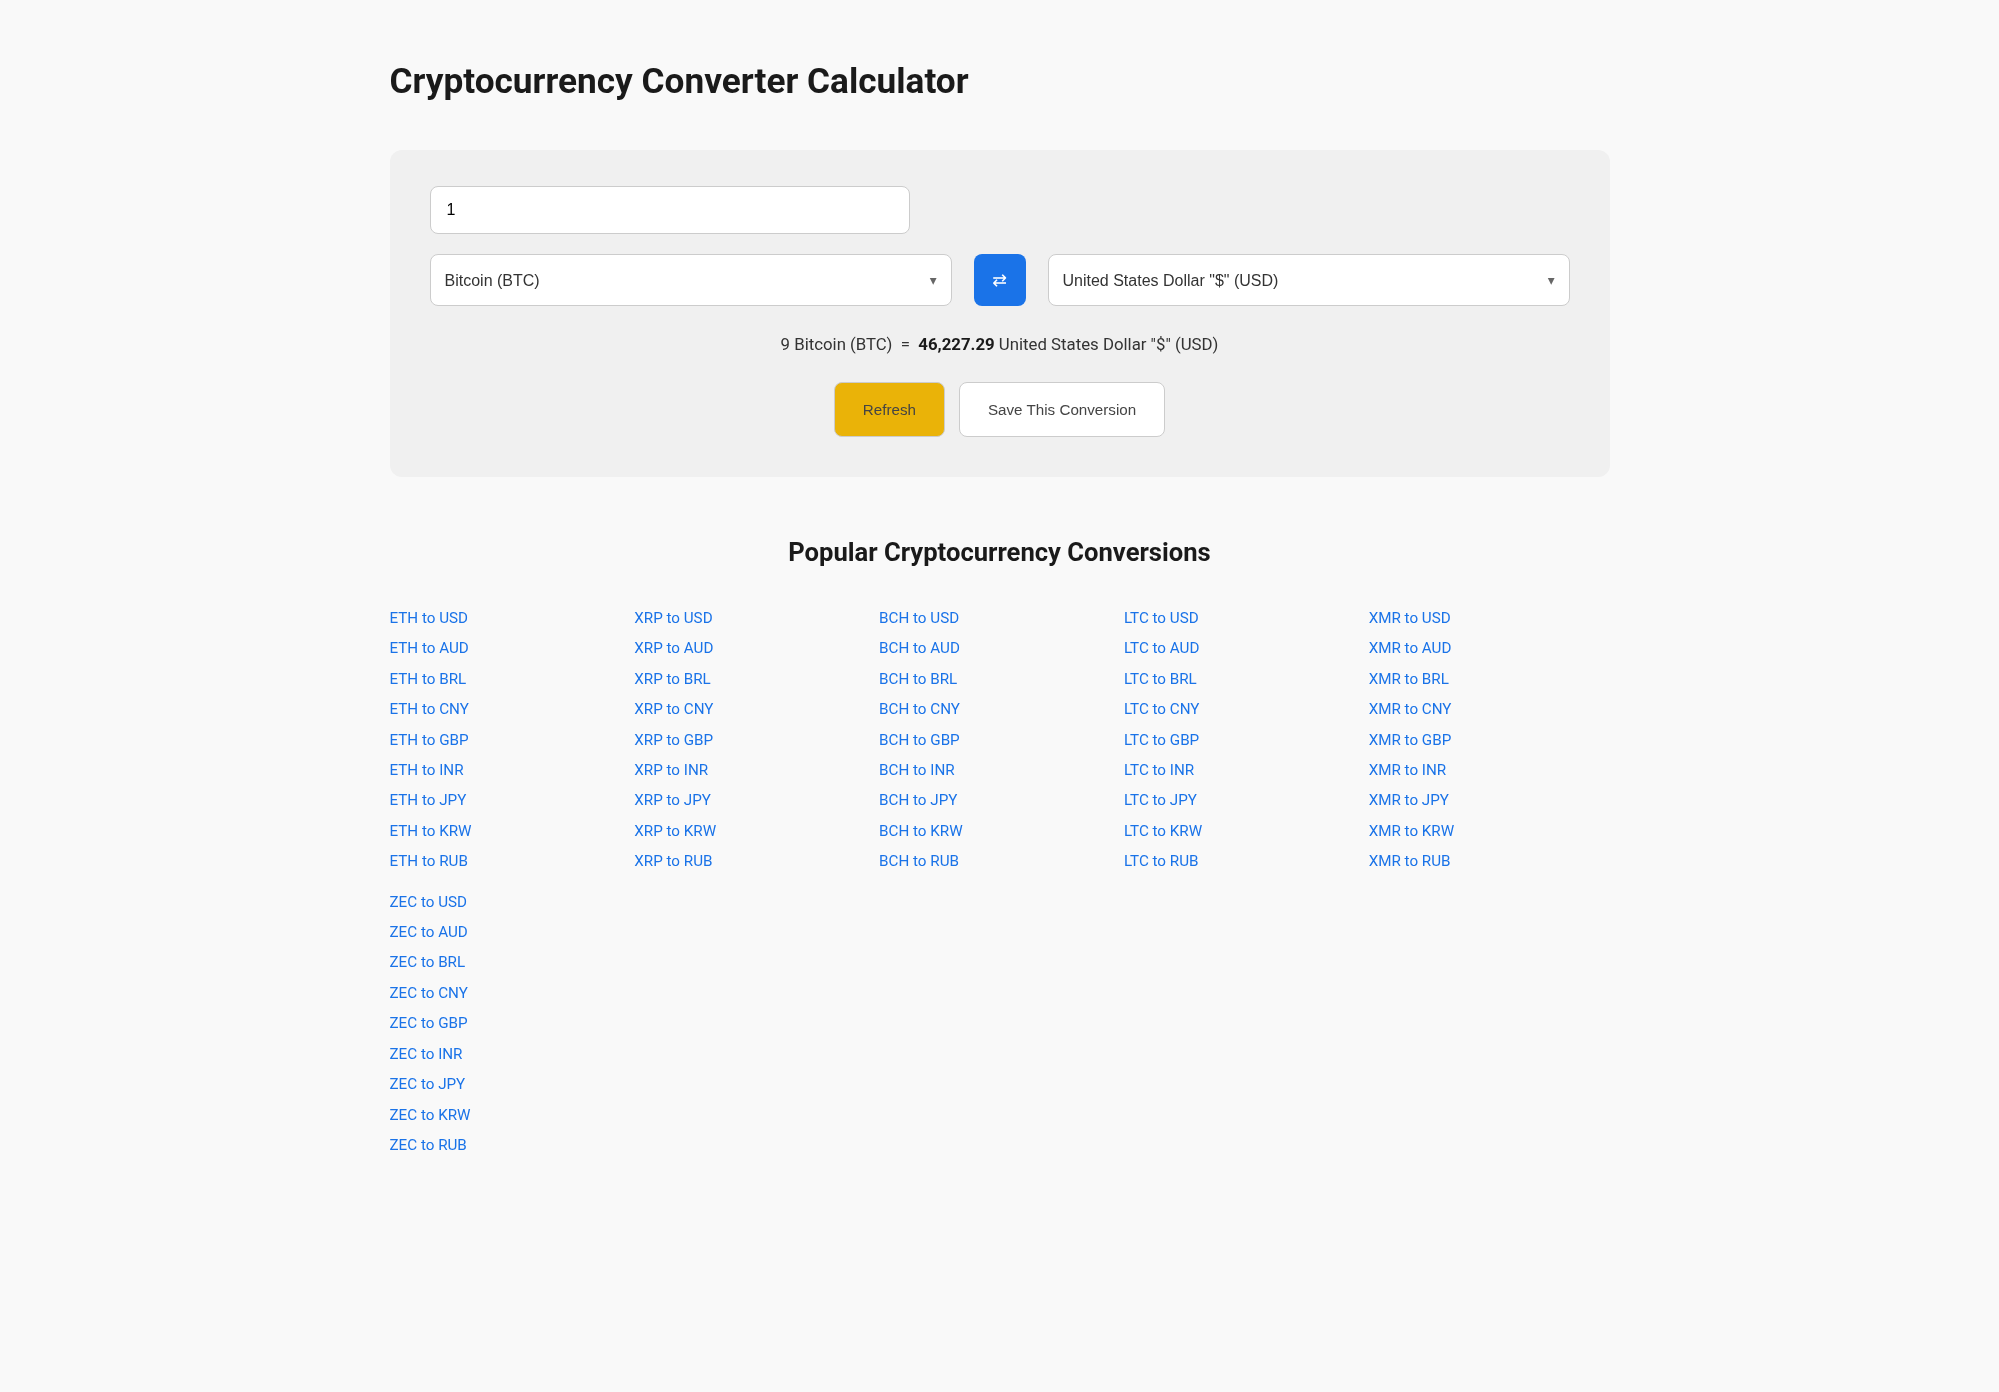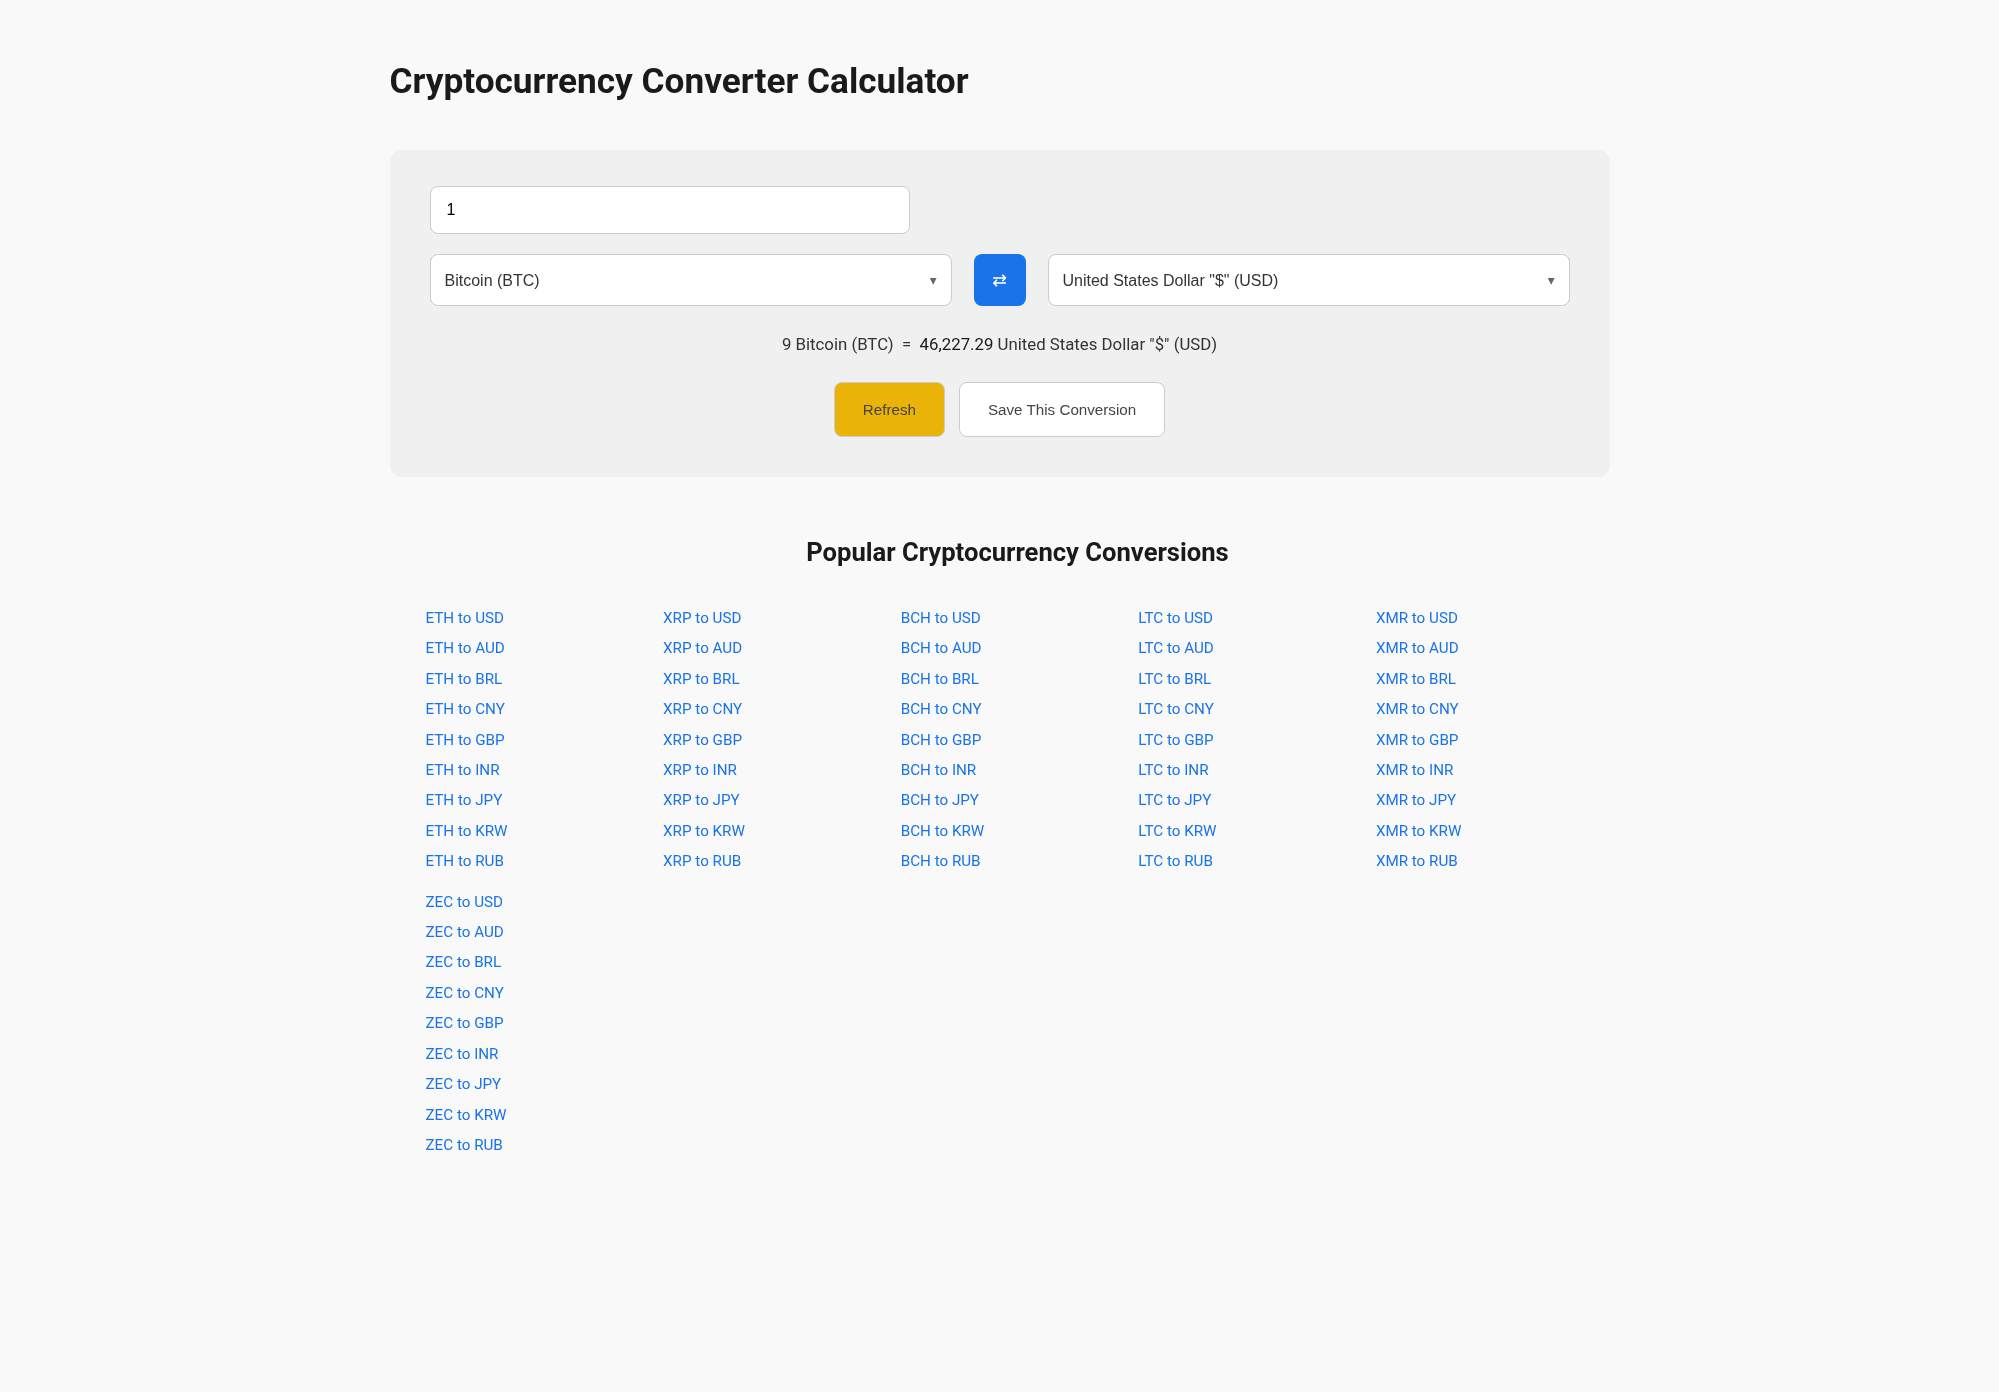--- a/index.html
+++ b/index.html
@@ -94,21 +94,21 @@
       color: #fff;
       font-size: 1.1rem;
     }
     .result-row {
       text-align: center;
       font-size: 1.05rem;
       margin-bottom: 28px;
       color: #333;
     }
     .result-value {
-      font-weight: 400;
+      font-weight: 700;
       color: #1a1a1a;
     }
     .action-buttons {
       display: flex;
       justify-content: center;
       gap: 14px;
     }
     .btn-refresh {
       padding: 10px 28px;
       border: 1.5px solid #ccc;
@@ -122,21 +122,20 @@
       padding: 18px 28px;
       border: 1.5px solid #ccc;
       border-radius: 8px;
       background: #fff;
       font-size: 0.95rem;
       cursor: pointer;
       color: #444;
     }
     .popular-section {
       margin-top: 20px;
-      margin-left: 36px;
     }
     .popular-title {
       text-align: center;
       font-size: 1.6rem;
       font-weight: 700;
       margin-bottom: 36px;
       color: #1a1a1a;
     }
     .conversions-grid {
       display: grid;

